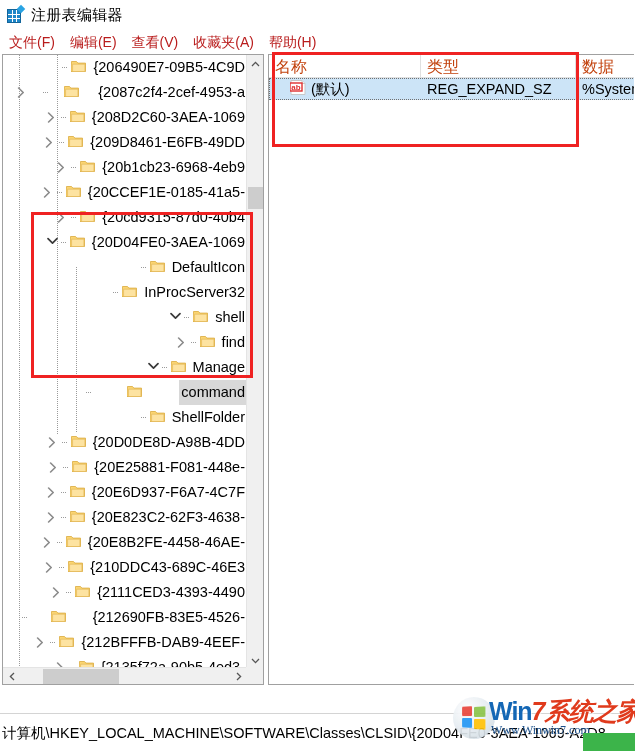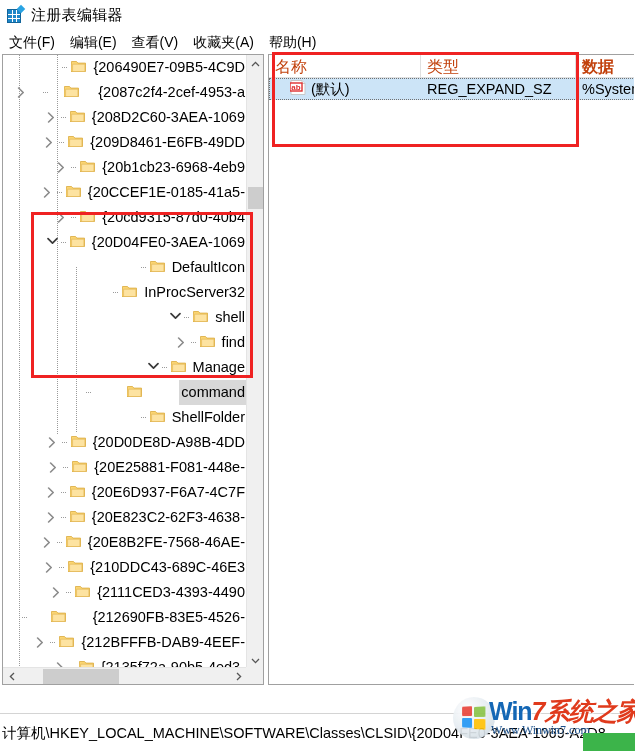--- a/index.html
+++ b/index.html
@@ -64,21 +64,21 @@
   
   .menubar {
     position: absolute; left: 0; top: 32px;
     width: 635px; height: 22px;
     display: flex; align-items: center;
     padding-left: 3px;
     background: #ffffff;
   }
   .menu-item {
     font-size: 14px;
-    color: #000000;
+    color: #b91c1c;
     padding: 1px 9px 1px 6px;
     cursor: default;
     white-space: nowrap;
   }
 
   
   .left-panel {
     position: absolute;
     left: 2px; top: 54px;
     width: 262px; height: 631px;
@@ -206,21 +206,21 @@
     font-size: 16px;
     color: #c2410c;
     padding: 2px 0 0 6px;
     border-right: 1px solid #e0e0e0;
     height: 23px;
     white-space: nowrap;
     overflow: hidden;
   }
   .col-name { width: 152px; }
   .col-type { width: 155px; }
-  .col-data { width: 47px; border-right: none; font-weight: bold; }
+  .col-data { width: 47px; border-right: none; }
 
   .list-body { position: absolute; left: 0; top: 23px; width: 366px; }
   .list-row {
     height: 22px;
     display: flex; align-items: center;
     font-size: 14.5px;
     white-space: nowrap;
   }
   .list-row.selected {
     background: #cce4f7;
@@ -608,21 +608,21 @@
               <path d="M1.6 1 L6.2 5.5 L1.6 10" stroke="#8a8a8a" stroke-width="1.6" fill="none" stroke-linecap="round" stroke-linejoin="round"></path>
             </svg>
           </div>
           <div class="dots"></div>
           <div class="folder">
             <svg width="15" height="13" viewBox="0 0 15 13">
               <path d="M0.5 1.5 h5 l1.4 1.6 h7.6 v8.4 h-14.6 z" fill="#fbd572" stroke="#d9a93c" stroke-width="0.8"></path>
               <path d="M1.6 4.2 h12.3 v7.3 h-12.3 z" fill="#fde3a1" stroke="#e0b452" stroke-width="0.6"></path>
             </svg>
           </div>
-          <div class="node-label">{20E8B2FE-7568-46AE-</div>
+          <div class="node-label">{20E8B2FE-4458-46AE-</div>
         </div>
         <div class="tree-row" style="padding-left: 8px;">
           <div class="twisty">
             <svg width="9" height="11" viewBox="0 0 9 11">
               <path d="M1.6 1 L6.2 5.5 L1.6 10" stroke="#8a8a8a" stroke-width="1.6" fill="none" stroke-linecap="round" stroke-linejoin="round"></path>
             </svg>
           </div>
           <div class="dots"></div>
           <div class="folder">
             <svg width="15" height="13" viewBox="0 0 15 13">

